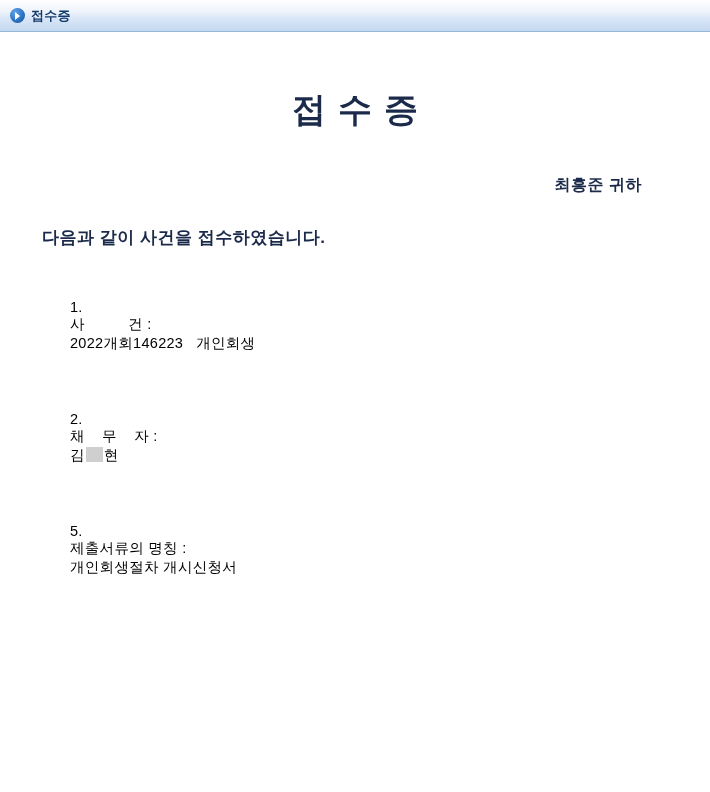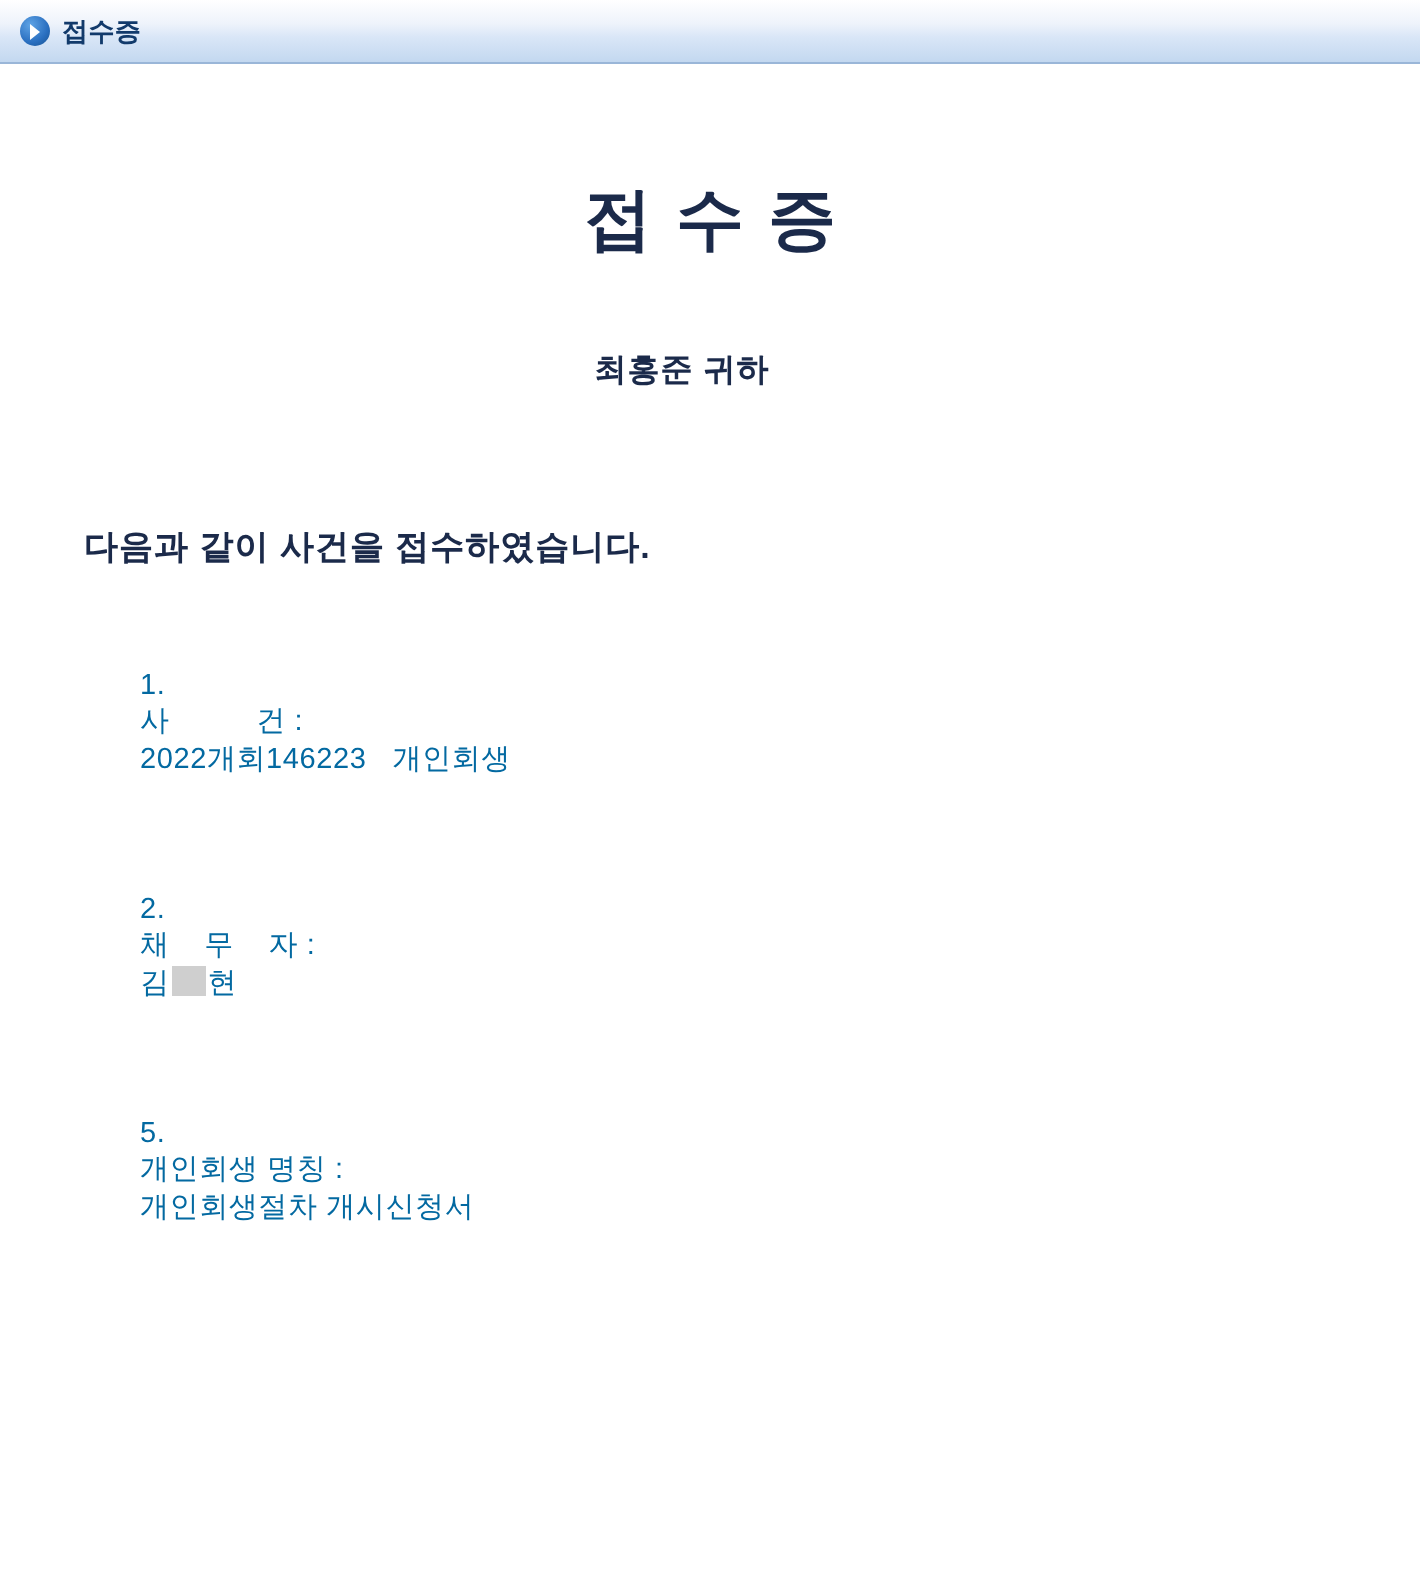--- a/index.html
+++ b/index.html
@@ -62,45 +62,45 @@
     font-family: "DejaVu Serif", "Liberation Serif", serif;
     font-size: 34px;
     font-weight: bold;
     letter-spacing: 12px;
     color: #1b2a4a;
     margin-top: 55px;
     text-indent: 12px;
   }
 
   .recipient {
-    text-align: center;
+    text-align: right;
     font-size: 16px;
     font-weight: bold;
     color: #1b2a4a;
     margin-top: 42px;
     padding-right: 28px;
     letter-spacing: 0.5px;
   }
 
   .lead {
     font-size: 17px;
     font-weight: bold;
     color: #1b2a4a;
-    margin-top: 66px;
+    margin-top: 30px;
     margin-left: 2px;
     letter-spacing: 0.5px;
   }
 
   .items {
     margin-top: 34px;
     margin-left: 4px;
   }
   .item {
     font-size: 14.5px;
-    color: #0369a1;
+    color: #000000;
     margin-bottom: 26px;
     letter-spacing: 0.3px;
     white-space: pre;
   }
   .redacted {
     display: inline-block;
     width: 17px;
     height: 15px;
     background: #cfcfcf;
     vertical-align: -2px;
@@ -134,19 +134,19 @@
     <div class="item">
       <span>2.</span>
       <span>채    무    자 :</span>
       <span>김</span><span class="redacted"></span><span>현</span>
     </div>
 
 
 
     <div class="item">
       <span>5.</span>
-      <span>개인회생 명칭 :</span>
+      <span>제출서류의 명칭 :</span>
       <span>개인회생절차 개시신청서</span>
     </div>
 
   </div>
 
 </div>
 
 </body></html>

